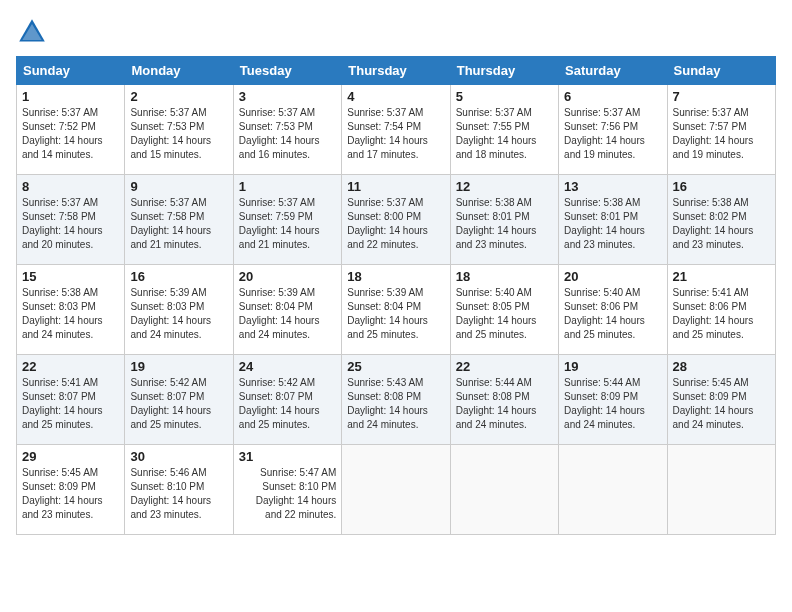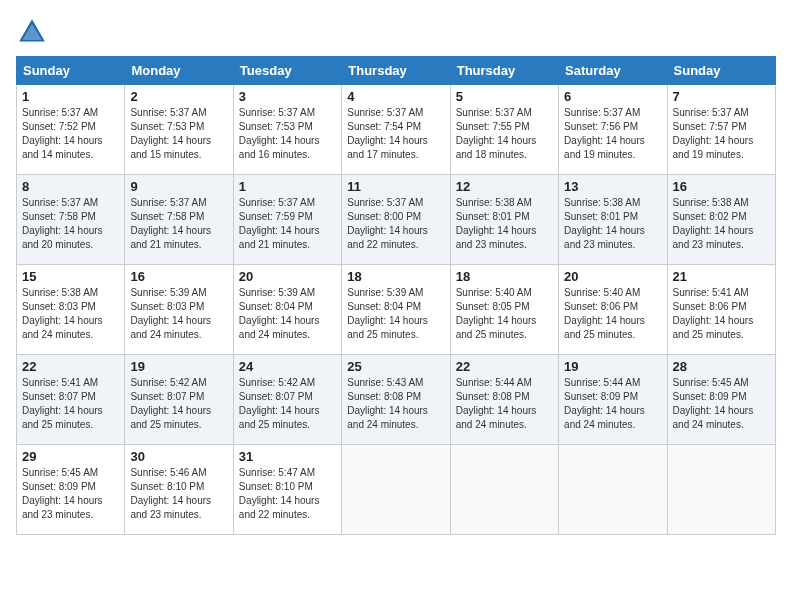--- a/index.html
+++ b/index.html
@@ -343,21 +343,21 @@
         </td>
         <td>
           <span class="day-num">30</span>
           <div class="day-info" style="white-space: pre-line;">Sunrise: 5:46 AM
 Sunset: 8:10 PM
 Daylight: 14 hours
 and 23 minutes.</div>
         </td>
         <td>
           <span class="day-num">31</span>
-          <div class="day-info" style="white-space: pre-line;">Sunrise: 5:47 AM
+          <div class="day-info" style="white-space: pre-line; text-align: right;">Sunrise: 5:47 AM
 Sunset: 8:10 PM
 Daylight: 14 hours
 and 22 minutes.</div>
         </td>
         <td class="empty-cell"></td>
         <td class="empty-cell"></td>
         <td class="empty-cell"></td>
         <td class="empty-cell"></td>
       </tr>
     </tbody>

